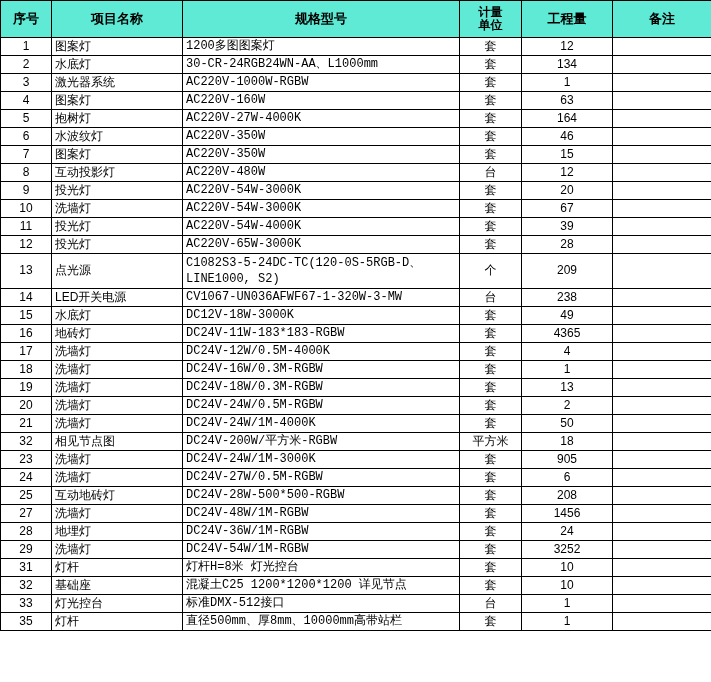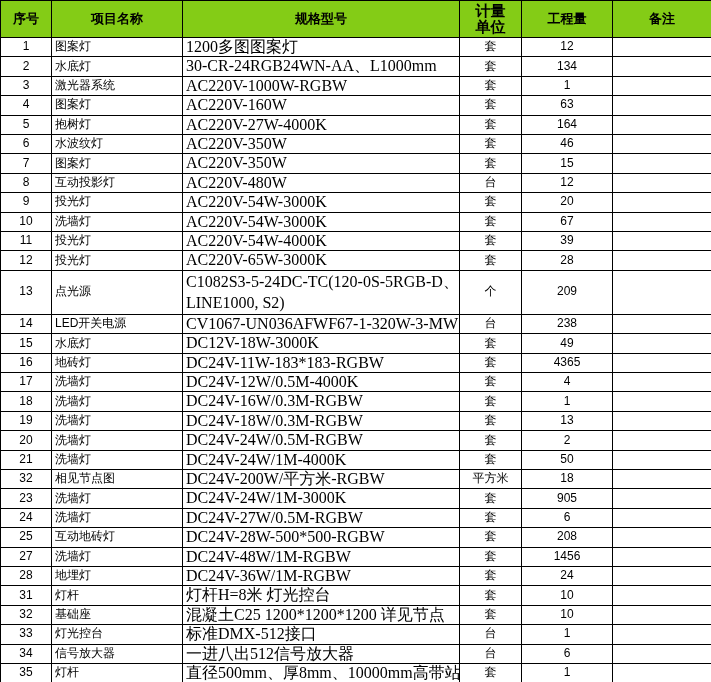--- a/index.html
+++ b/index.html
@@ -33,30 +33,30 @@
     vertical-align: middle;
     line-height: 1.15;
     overflow: hidden;
     white-space: nowrap;
   }
   table.sheet thead th {
     height: 36px;
     font-weight: bold;
     font-size: 13px;
     text-align: center;
-    background: #84cc16;
+    background: #5eead4;
   }
   thead th .stack {
     display: block;
     line-height: 1.1;
-    font-size: 15px;
+    font-size: 12px;
   }
   td.idx   { text-align: center; height: 17px; }
   td.name  { text-align: left; }
-  td.spec  { text-align: left; font-family: Liberation Serif, serif; font-size: 16px; }
+  td.spec  { text-align: left; font-family: Liberation Mono, monospace; font-size: 12px; }
   td.unit  { text-align: center; }
   td.qty   { text-align: center; }
   td.note  { text-align: center; }
   tr.tall td { height: 34px; }
   td.spec .two-line {
     display: block;
     line-height: 1.35;
     white-space: nowrap;
   }
 </style>
@@ -299,20 +299,28 @@
       </tr>
       <tr>
         <td class="idx">28</td>
         <td class="name">地埋灯</td>
         <td class="spec">DC24V-36W/1M-RGBW</td>
         <td class="unit">套</td>
         <td class="qty">24</td>
         <td class="note"></td>
       </tr>
       <tr>
+        <td class="idx">29</td>
+        <td class="name">洗墙灯</td>
+        <td class="spec">DC24V-54W/1M-RGBW</td>
+        <td class="unit">套</td>
+        <td class="qty">3252</td>
+        <td class="note"></td>
+      </tr>
+      <tr>
         <td class="idx">31</td>
         <td class="name">灯杆</td>
         <td class="spec">灯杆H=8米 灯光控台</td>
         <td class="unit">套</td>
         <td class="qty">10</td>
         <td class="note"></td>
       </tr>
       <tr>
         <td class="idx">32</td>
         <td class="name">基础座</td>
@@ -323,28 +331,20 @@
       </tr>
       <tr>
         <td class="idx">33</td>
         <td class="name">灯光控台</td>
         <td class="spec">标准DMX-512接口</td>
         <td class="unit">台</td>
         <td class="qty">1</td>
         <td class="note"></td>
       </tr>
       <tr>
-        <td class="idx">34</td>
-        <td class="name">信号放大器</td>
-        <td class="spec">一进八出512信号放大器</td>
-        <td class="unit">台</td>
-        <td class="qty">6</td>
-        <td class="note"></td>
-      </tr>
-      <tr>
         <td class="idx">35</td>
         <td class="name">灯杆</td>
         <td class="spec">直径500mm、厚8mm、10000mm高带站栏</td>
         <td class="unit">套</td>
         <td class="qty">1</td>
         <td class="note"></td>
       </tr>
     </tbody>
 </table>
 

